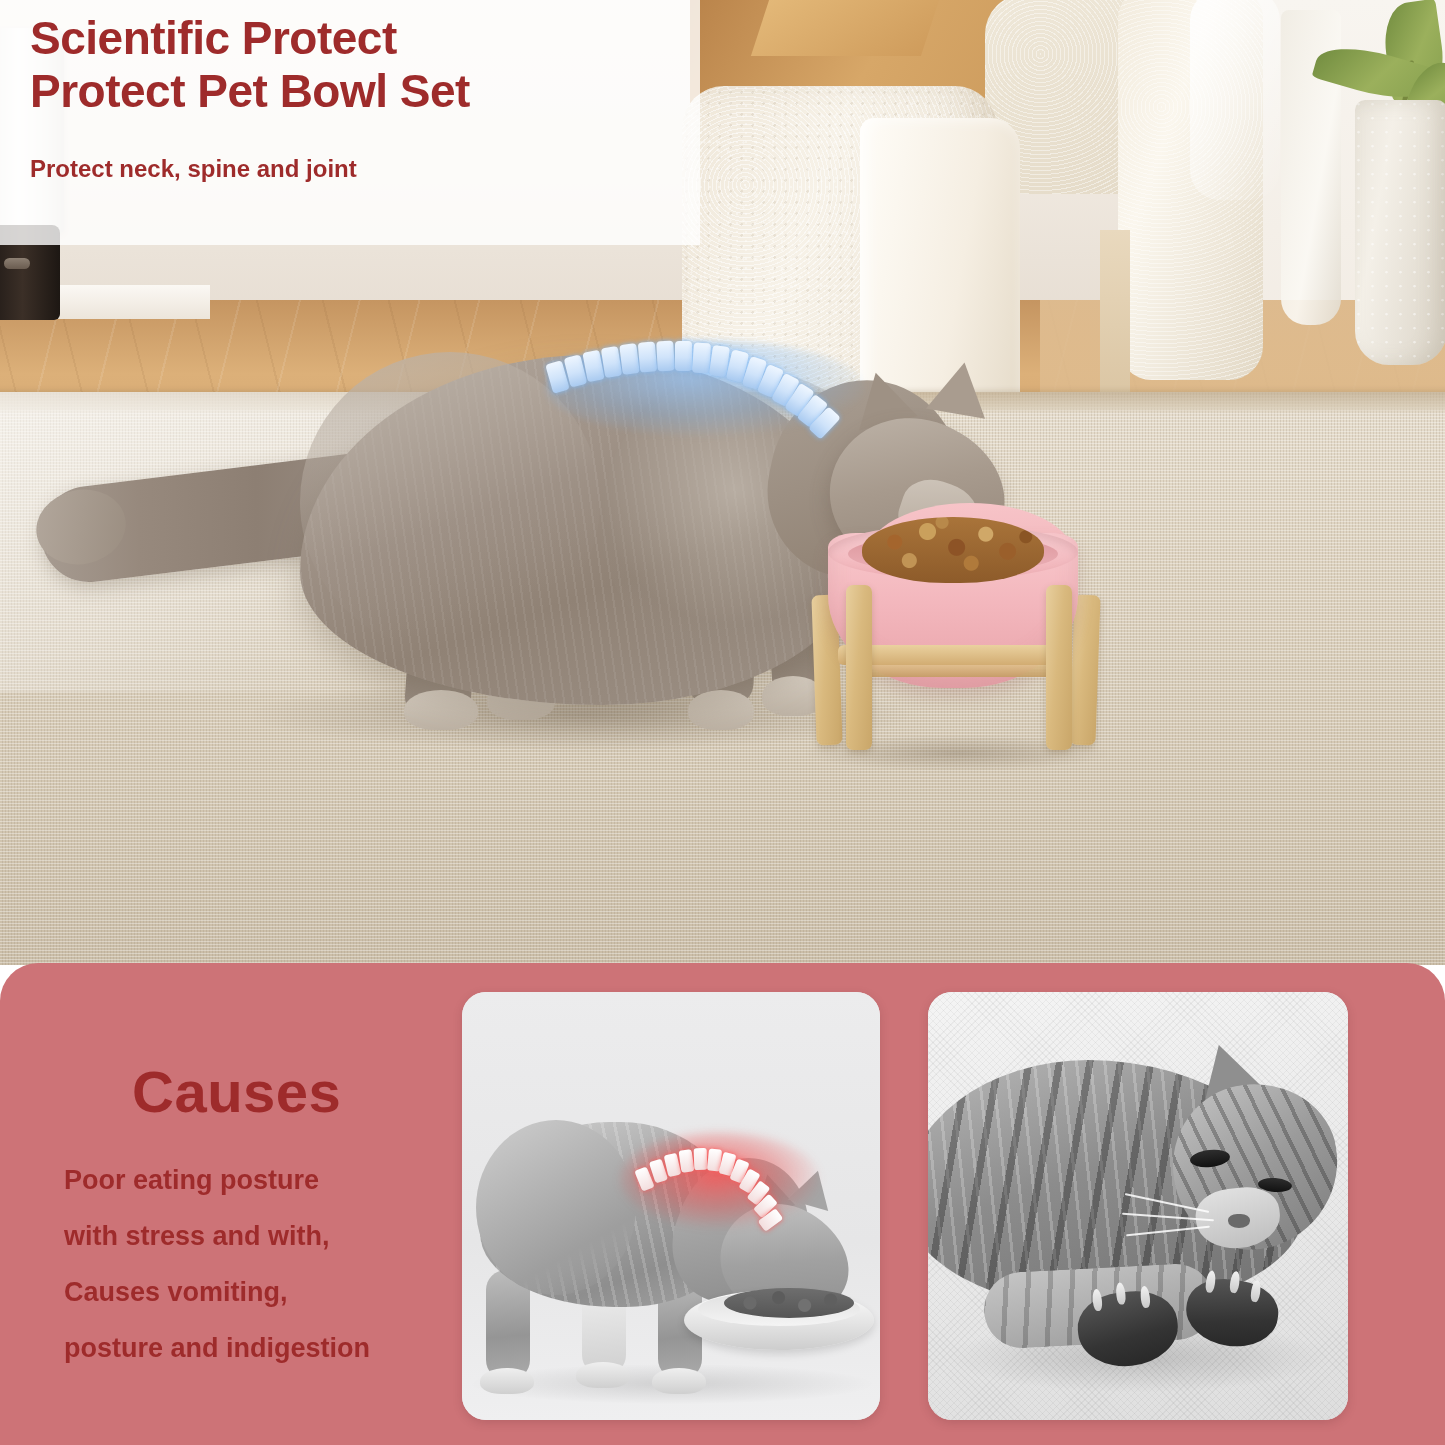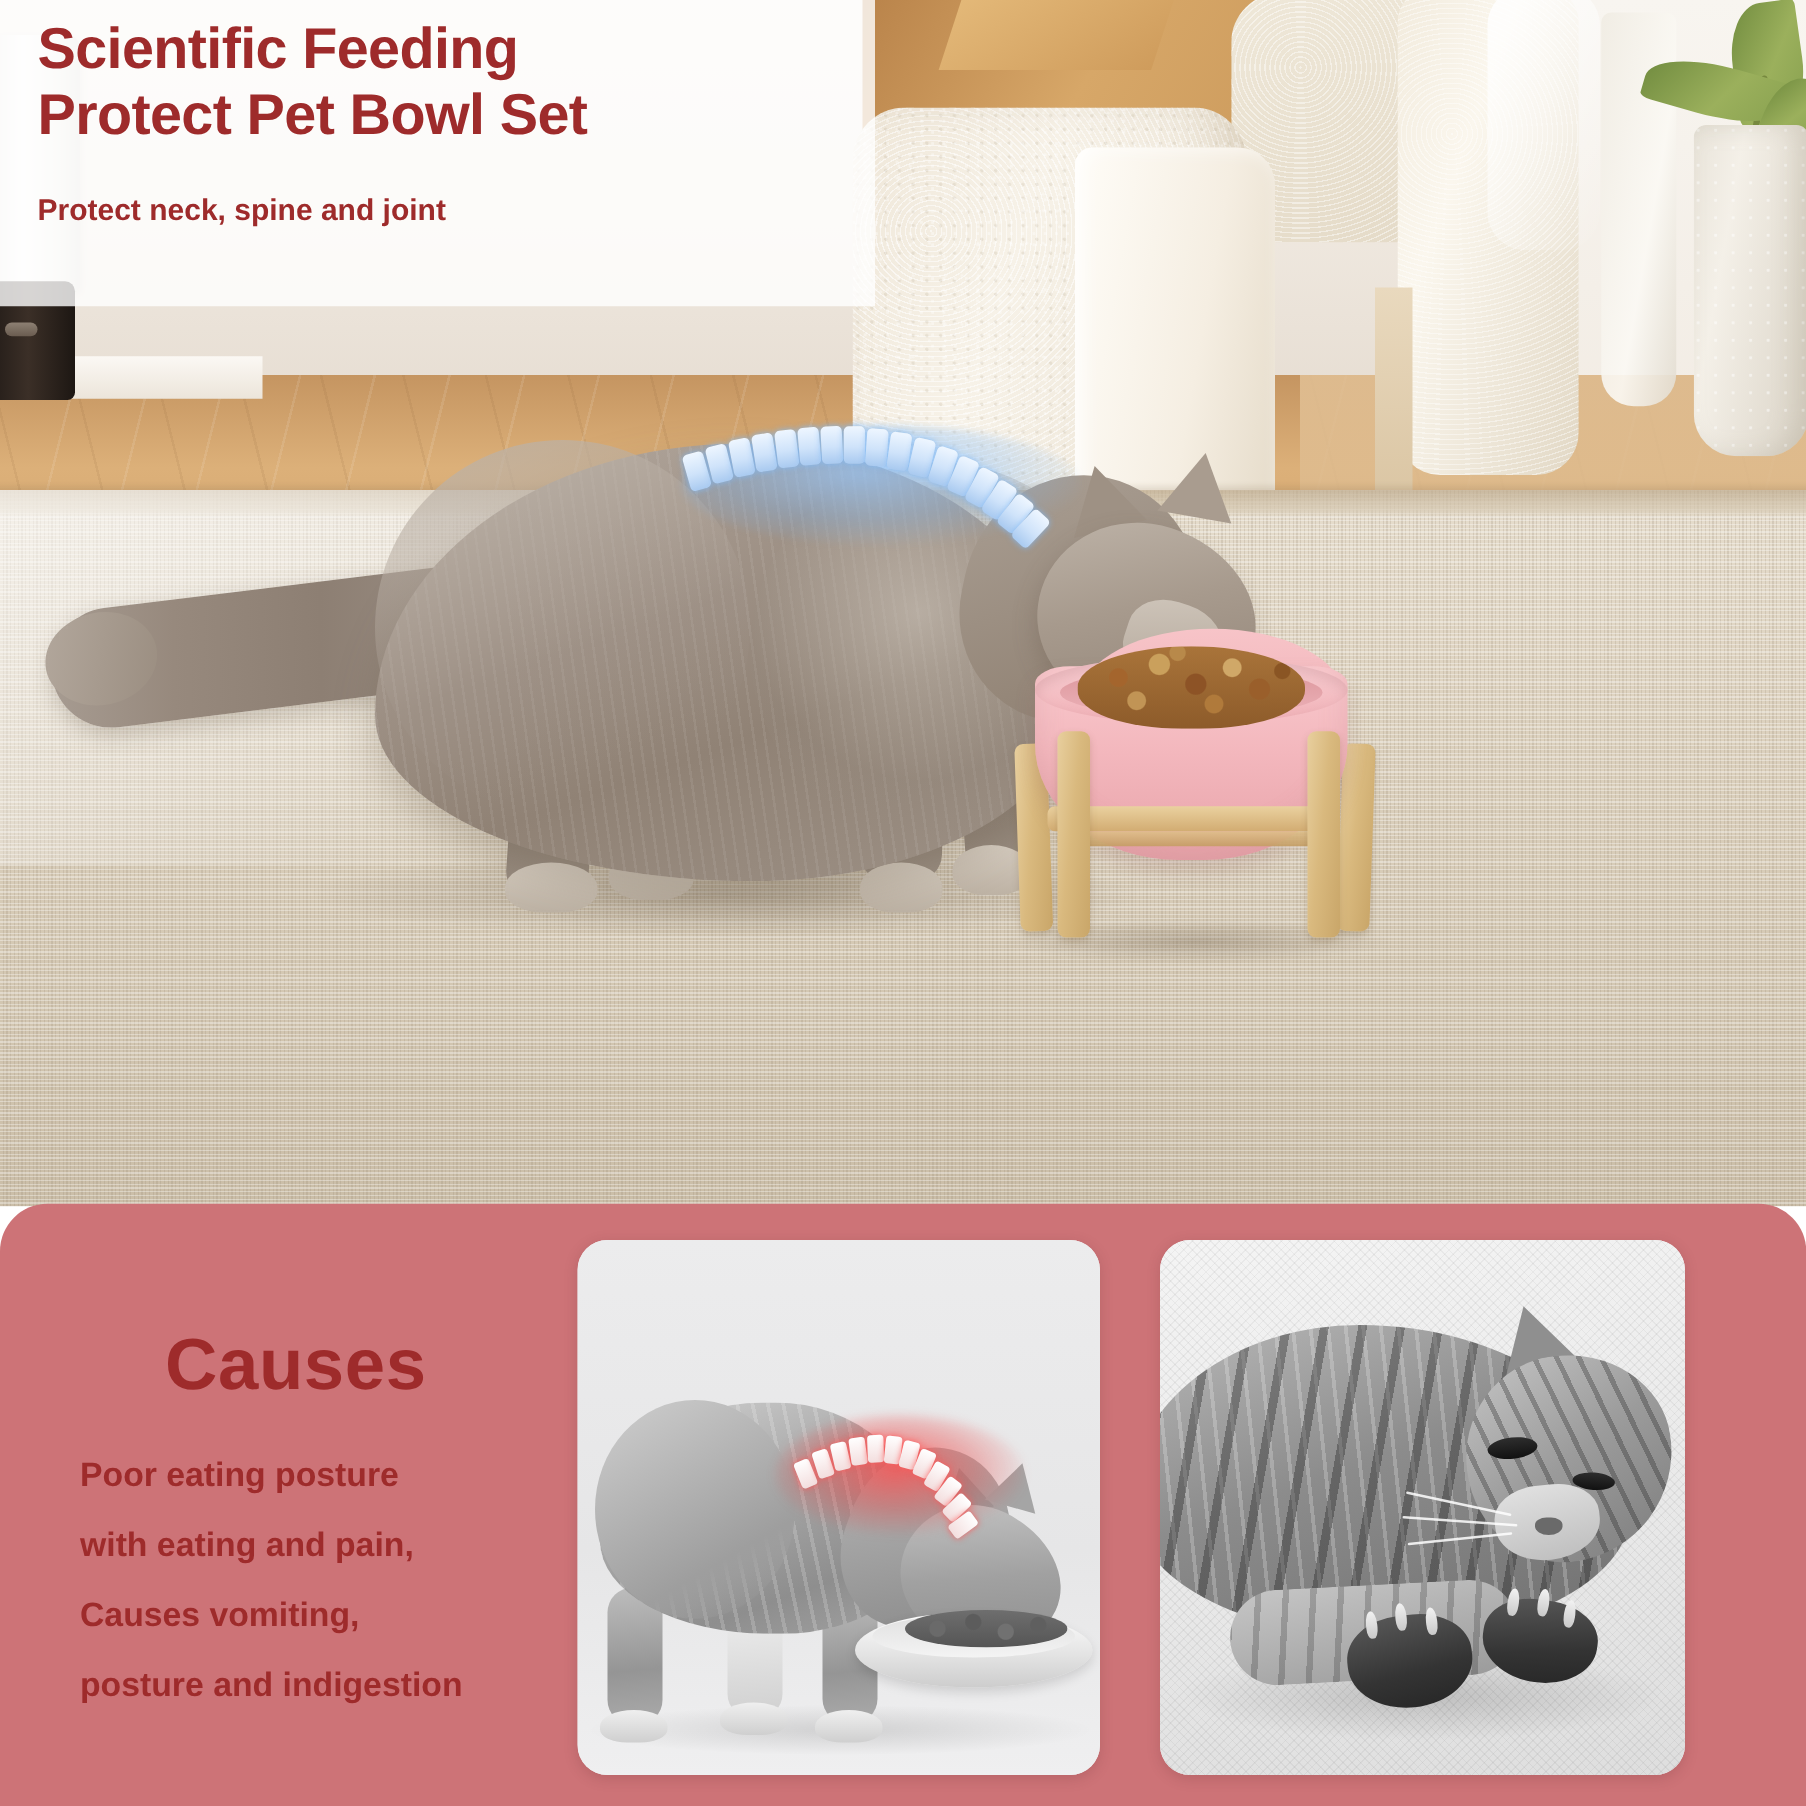--- a/index.html
+++ b/index.html
@@ -633,35 +633,35 @@
       <div class="bowl-inner"></div>
       <div class="kibble"></div>
       <div class="stand-rail"></div>
       <div class="stand-rail-2"></div>
       <div class="stand-leg sl-2"></div>
       <div class="stand-leg sl-3"></div>
     </div>
 
     <div class="header-panel"></div>
     <div class="title-block">
-      <div class="title-line">Scientific Feeding</div>
+      <div class="title-line">Scientific Protect</div>
       <div class="title-line">Protect Pet Bowl Set</div>
     </div>
     <div class="sub-block">
       <div class="sub-line">Protect neck, spine and joint</div>
     </div>
   </div>
 
   <div class="pink-panel"></div>
 
   <div class="others-title">Causes</div>
 
   <div class="others-body">
     <p>Poor eating posture</p>
-    <p>with eating and pain,</p>
+    <p>with stress and with,</p>
     <p>Causes vomiting,</p>
     <p>posture and indigestion</p>
   </div>
 
   <div class="photo-card card-left">
     <div class="lc-bg"></div>
     <div class="lc-shadow"></div>
     <div class="lc-leg lcl-1"></div>
     <div class="lc-leg lcl-2"></div>
     <div class="lc-leg lcl-3"></div>

